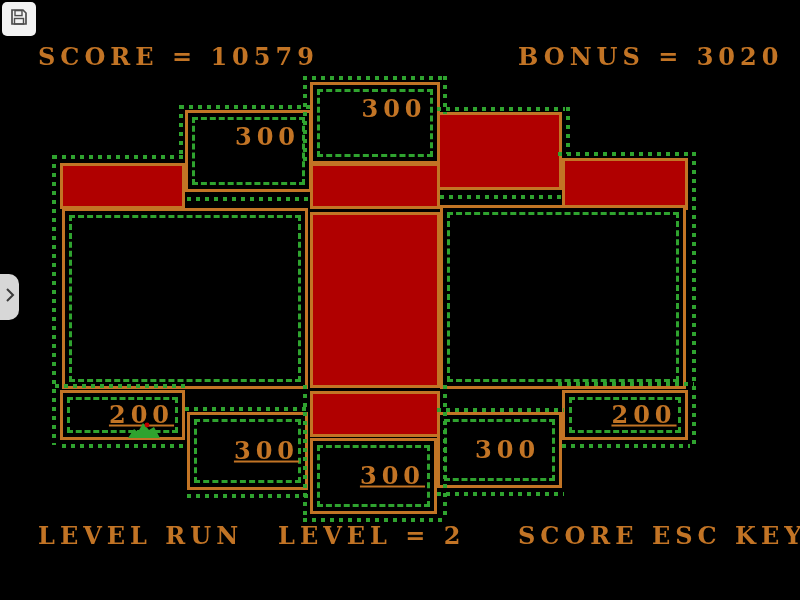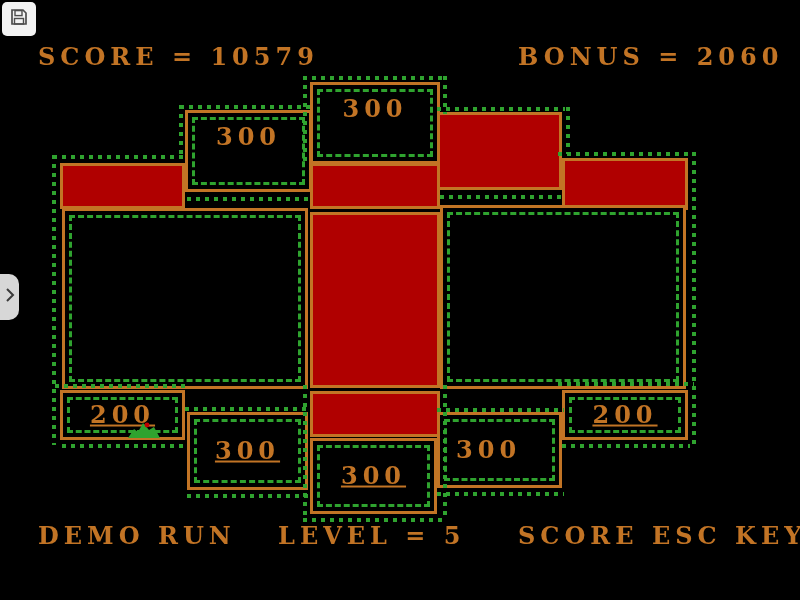--- a/index.html
+++ b/index.html
@@ -7,21 +7,21 @@
          font-family:"DejaVu Serif", serif; }
   .stage { position:absolute; inset:0; background:var(--bg,#000); }
 
   
   .hud { position:absolute; color:var(--orange,#C27425); font-weight:bold;
          font-size:24px; letter-spacing:5px; white-space:pre; line-height:24px; }
 
   
   .box { position:absolute; border:3px solid var(--orange,#C27425); box-sizing:border-box; }
   .box.red   { background:var(--red,#B00000); }
-  .box.black { background:#000; }
+  .box.black { background:#000;padding-left:19px; }
   .dotted-inset { position:absolute; inset:4px; border:3px dashed var(--green,#2FA32F); }
   .box .label { position:absolute; width:100%; text-align:center;
                 color:var(--orange,#C27425); font-weight:bold; font-size:24px;
                 letter-spacing:5px; line-height:24px; }
   .box .label.top    { top:12px; }
   .box .label.center { top:50%; transform:translateY(-52%);text-decoration:underline; }
   .box .label.left-center { top:50%; transform:translateY(-52%); text-align:left; padding-left:16px; }
 
   
   .seg { position:absolute; }
@@ -104,23 +104,23 @@
       <div class="seg h" style="left: 437px; top: 408px; width: 127px;"></div>
       <div class="seg h" style="left: 187px; top: 494px; width: 123px;"></div>
       <div class="seg h" style="left: 437px; top: 492px; width: 127px;"></div>
       <div class="seg h" style="left: 62px; top: 444px; width: 125px;"></div>
       <div class="seg h" style="left: 562px; top: 444px; width: 128px;"></div>
       <div class="seg h" style="left: 440px; top: 195px; width: 122px;"></div>
       <div class="seg h" style="left: 187px; top: 197px; width: 121px;"></div>
     </div>
 
   <div class="hud" style="left:38px;top:45px">SCORE = 10579</div>
-  <div class="hud" style="left:518px;top:45px">BONUS = 2060</div>
-  <div class="hud" style="left:38px;top:524px">DEMO RUN</div>
-  <div class="hud" style="left:278px;top:524px">LEVEL = 5</div>
+  <div class="hud" style="left:518px;top:45px">BONUS = 3020</div>
+  <div class="hud" style="left:38px;top:524px">LEVEL RUN</div>
+  <div class="hud" style="left:278px;top:524px">LEVEL = 2</div>
   <div class="hud" style="left:518px;top:524px">SCORE ESC KEY</div>
 
   <div class="sprite">
     <svg width="36" height="20" viewBox="0 0 36 20">
       <path d="M2 19 L8 10 L12 13 L17 4 L23 11 L28 8 L34 19 Z" fill="#2FA32F"></path>
       <path d="M4 19 l3 -4 l2 4 Z M27 19 l3 -4 l2 4 Z" fill="#2FA32F"></path>
       <circle cx="21" cy="6" r="2.4" fill="#C00000"></circle>
     </svg>
   </div>
 

